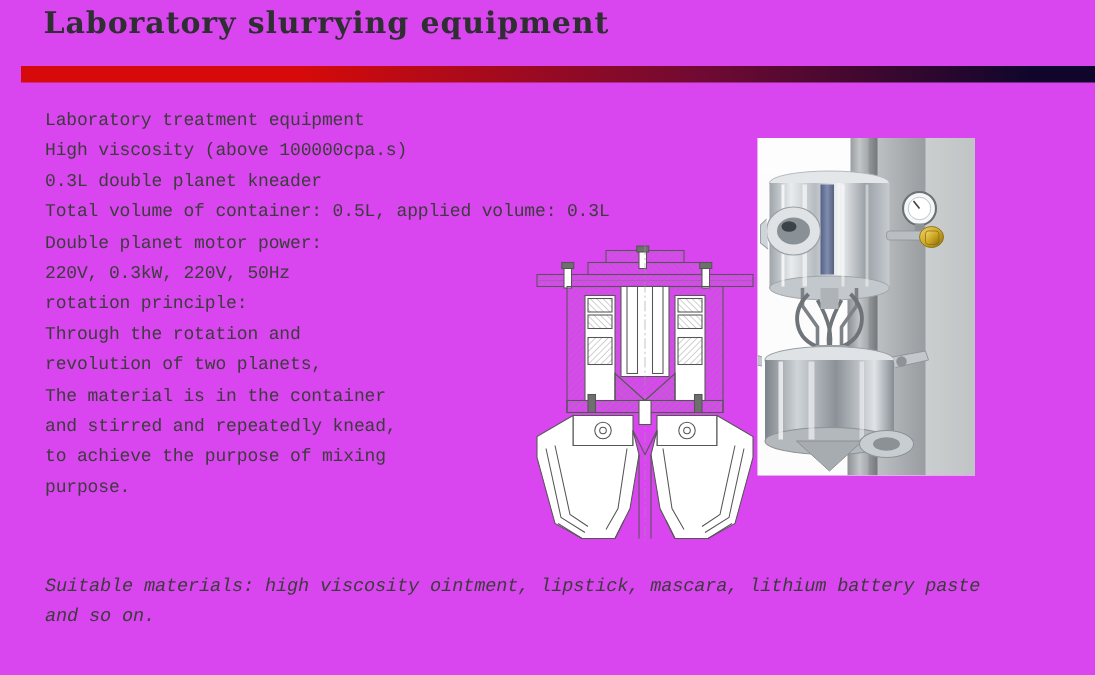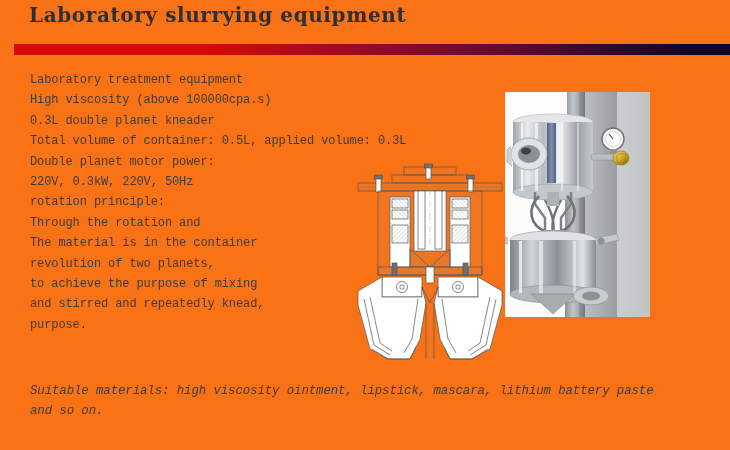--- a/index.html
+++ b/index.html
@@ -87,39 +87,39 @@
     width: 145px;
     height: 225px;
     overflow: hidden;
     background: #fbfbfb;
   }
   .product-photo svg { display: block; }
 </style>
 </head>
 <body>
 
-<div id="page" style="background: #f97316;">
+<div id="page" style="background: #d946ef;">
 
   <div class="page-title" style="color: rgb(47, 47, 51);">Laboratory slurrying equipment</div>
 
   <div class="accent-bar" style="background: linear-gradient(to right, rgb(214, 10, 10) 0%, rgb(214, 10, 10) 26%, rgb(110, 10, 51) 64%, rgb(16, 6, 44) 94%, rgb(16, 6, 44) 100%);"></div>
 
   <div class="spec-block">
     <div class="spec-line">Laboratory treatment equipment</div>
     <div class="spec-line">High viscosity (above 100000cpa.s)</div>
     <div class="spec-line">0.3L double planet kneader</div>
     <div class="spec-line">Total volume of container: 0.5L, applied volume: 0.3L</div>
     <div class="spec-line">Double planet motor power:</div>
     <div class="spec-line">220V, 0.3kW, 220V, 50Hz</div>
     <div class="spec-line">rotation principle:</div>
     <div class="spec-line">Through the rotation and</div>
+    <div class="spec-line">revolution of two planets,</div>
     <div class="spec-line">The material is in the container</div>
-    <div class="spec-line">revolution of two planets,</div>
+    <div class="spec-line">and stirred and repeatedly knead,</div>
     <div class="spec-line">to achieve the purpose of mixing</div>
-    <div class="spec-line">and stirred and repeatedly knead,</div>
     <div class="spec-line">purpose.</div>
   </div>
 
   <div class="tech-drawing">
     <svg width="180" height="200" viewBox="0 0 180 200" fill="none" stroke="#555" stroke-width="0.7" shape-rendering="geometricPrecision">
       <defs>
         <pattern id="hatch" width="3" height="3" patternUnits="userSpaceOnUse" patternTransform="rotate(45)">
           <line x1="0" y1="0" x2="0" y2="3" stroke="#8d8d8d" stroke-width="0.55"></line>
         </pattern>
         <pattern id="hatch2" width="3" height="3" patternUnits="userSpaceOnUse" patternTransform="rotate(-45)">

